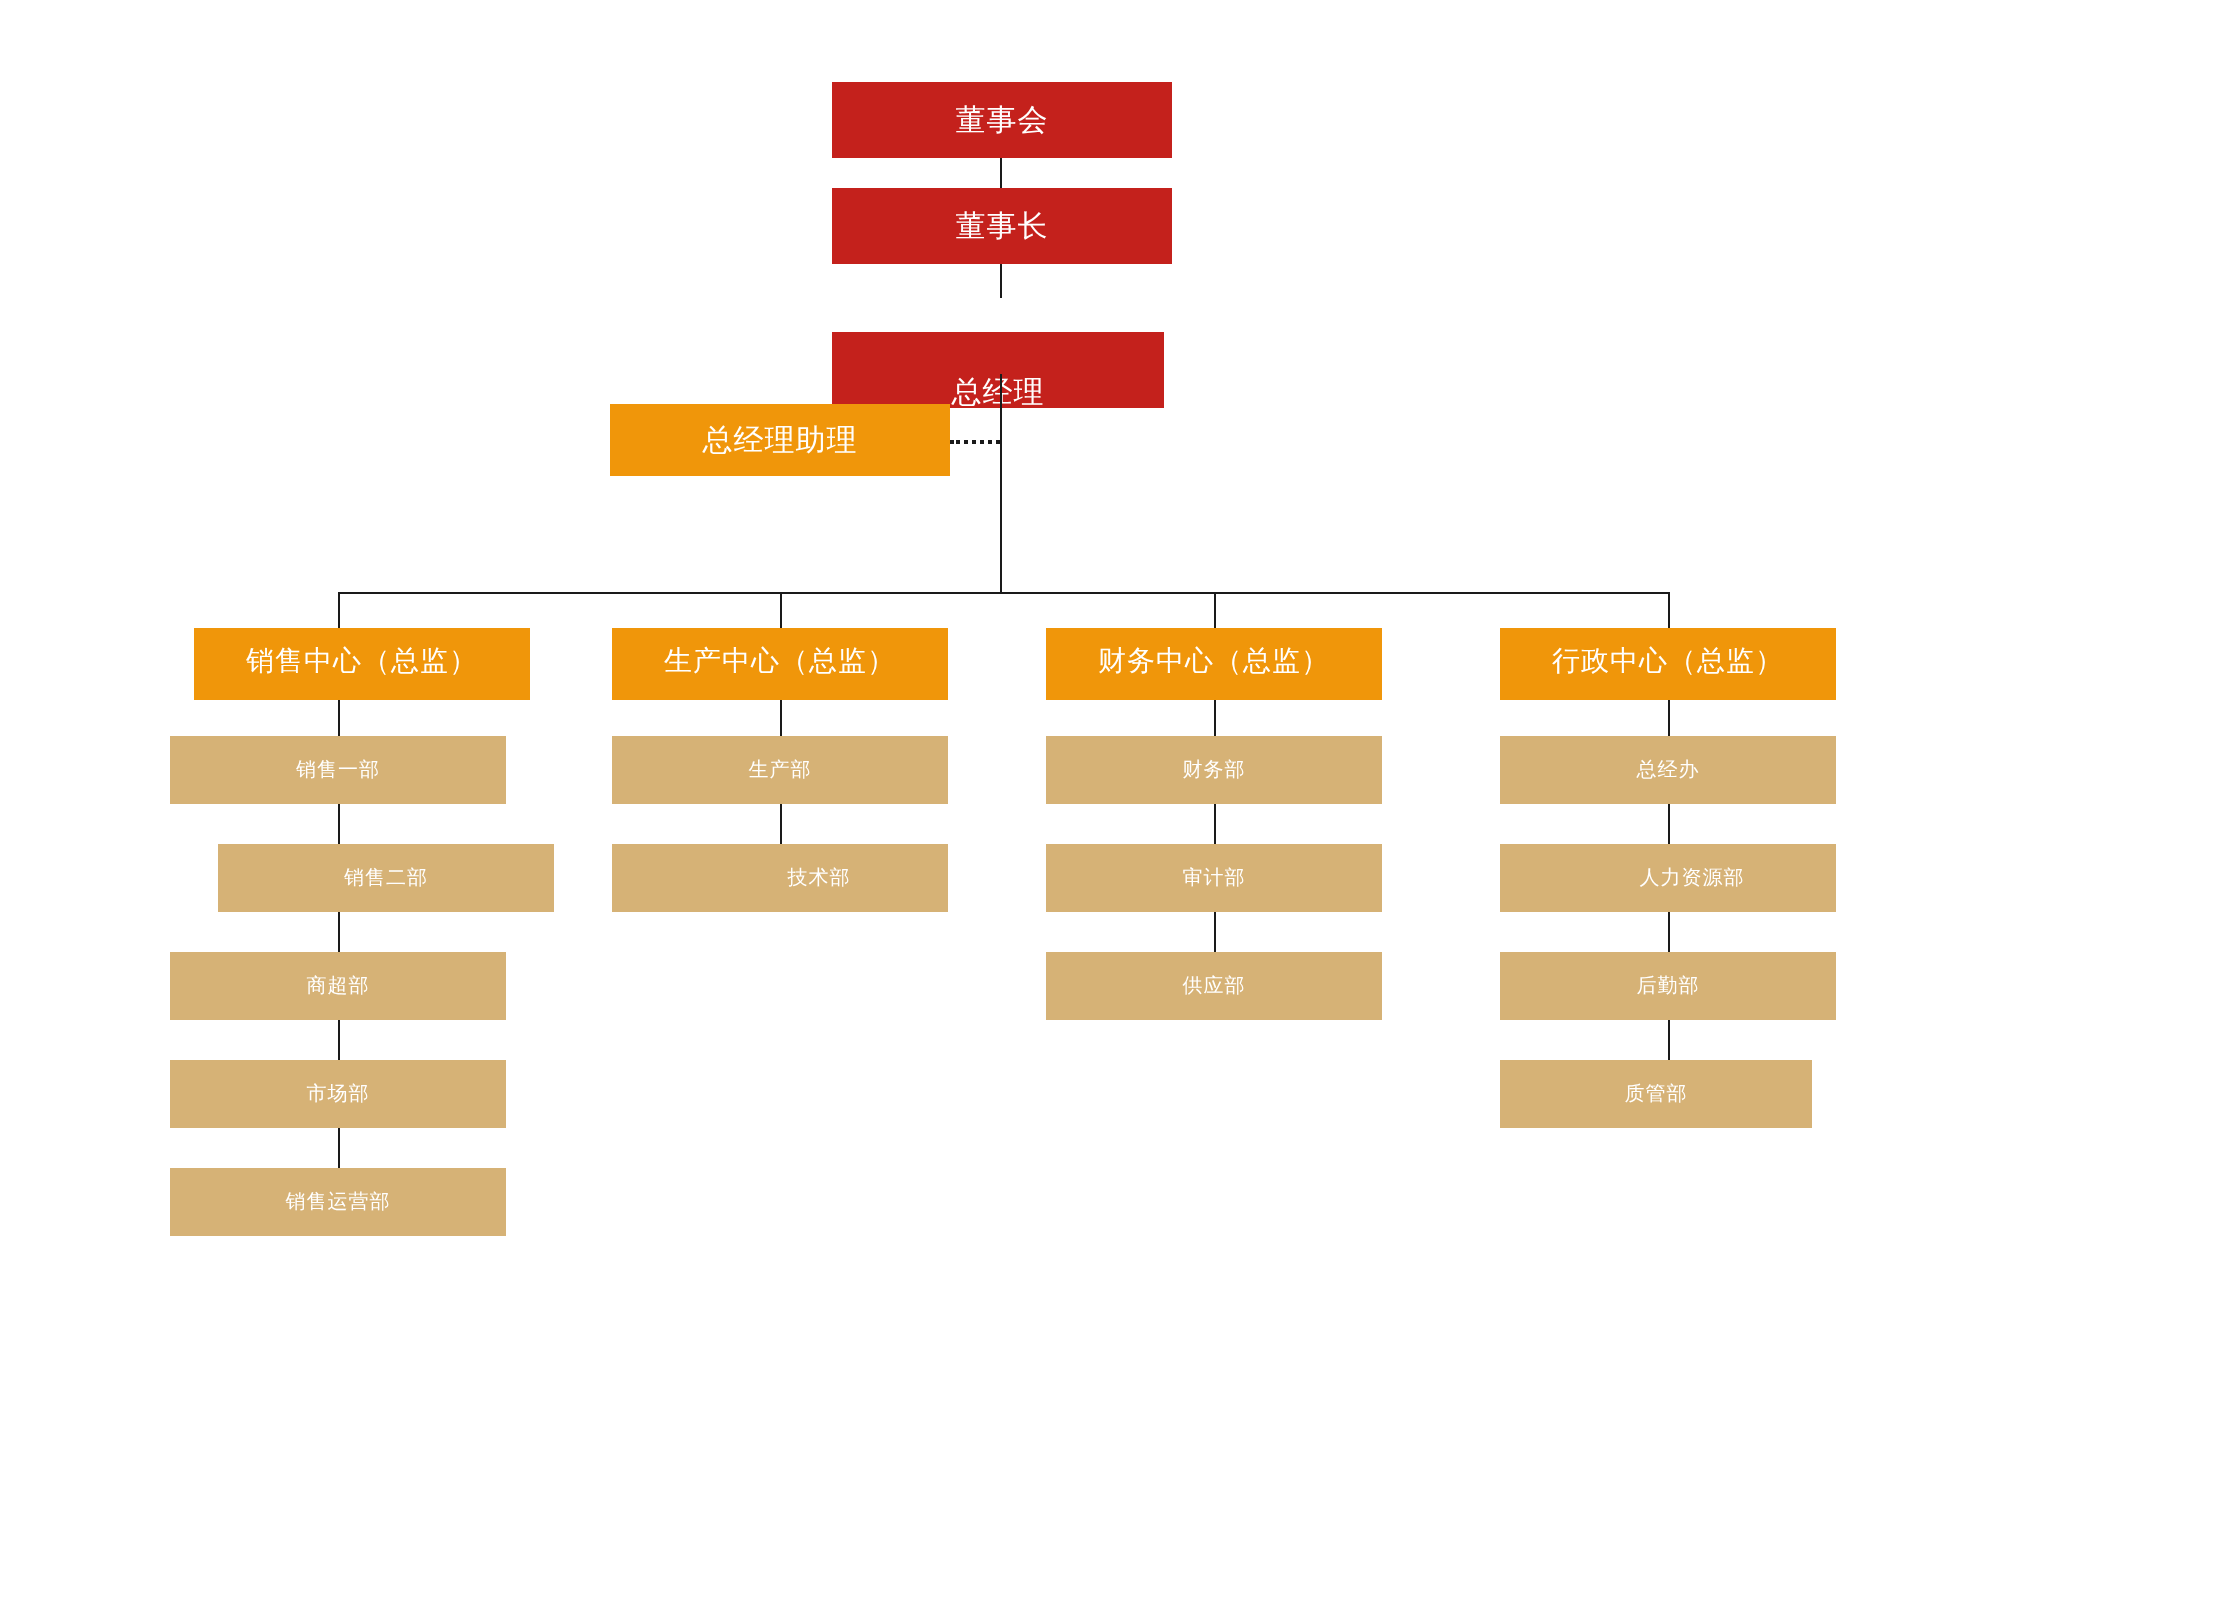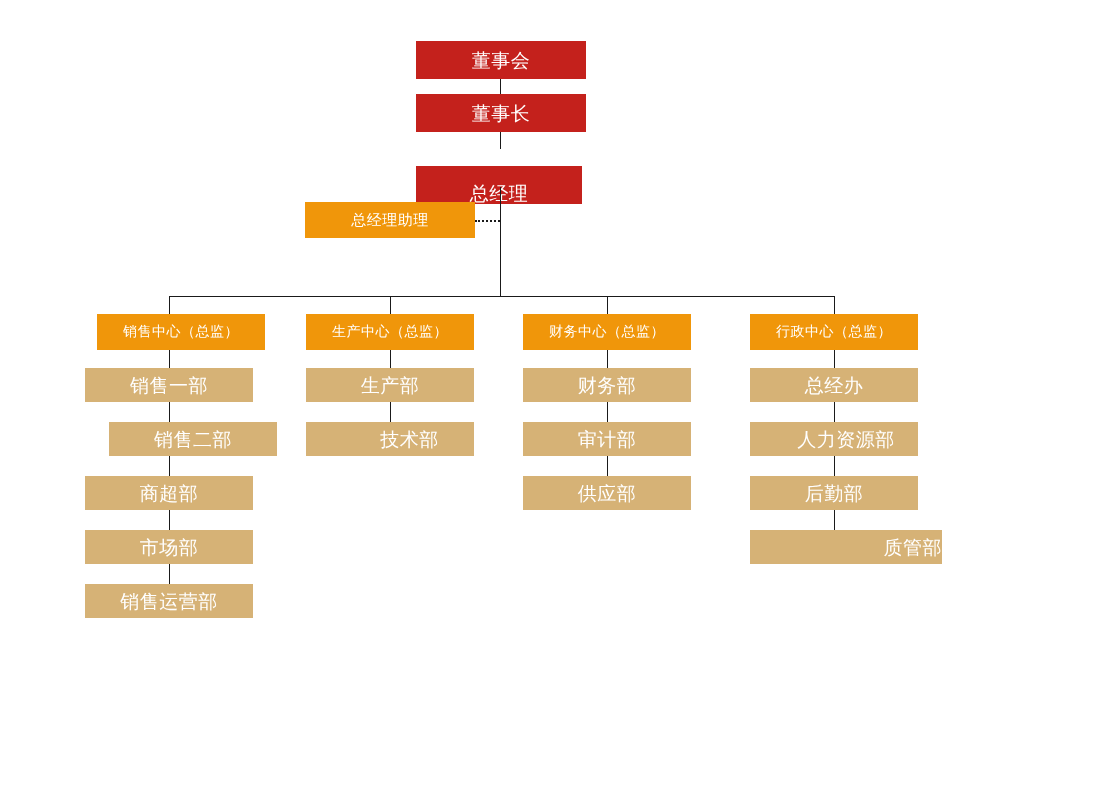--- a/index.html
+++ b/index.html
@@ -31,39 +31,39 @@
     justify-content: center;
     color: #ffffff;
     text-align: center;
     line-height: 1.1;
     white-space: nowrap;
     letter-spacing: 0.5px;
   }
 
   .node-exec {
     background: #c4211c;
-    font-size: 19px;
+    font-size: 15px;
     font-weight: normal;
   }
 
   .node-assistant {
     background: #f0960a;
     font-size: 15px;
     font-weight: normal;
   }
 
   .node-center {
     background: #f0960a;
     font-size: 14px;
     font-weight: normal;
   }
 
   .node-dept {
     background: #d6b276;
-    font-size: 19px;
+    font-size: 10px;
     font-weight: normal;
   }
 
   .connector {
     position: absolute;
     background: #1a1a1a;
   }
   .connector-v { width: 1px; }
   .connector-h { height: 1px; }
 
@@ -156,16 +156,16 @@
     </div>
     <div class="connector connector-v" style="left: 834px; top: 402px; width: 1px; height: 20px;"></div>
     <div class="node node-dept" style="left: 750px; top: 422px; width: 168px; height: 34px; padding-left: 24px;">
       <span>人力资源部</span>
     </div>
     <div class="connector connector-v" style="left: 834px; top: 456px; width: 1px; height: 20px;"></div>
     <div class="node node-dept" style="left: 750px; top: 476px; width: 168px; height: 34px;">
       <span>后勤部</span>
     </div>
     <div class="connector connector-v" style="left: 834px; top: 510px; width: 1px; height: 20px;"></div>
-    <div class="node node-dept" style="left: 750px; top: 530px; width: 192px; height: 34px; justify-content: flex-end;">
+    <div class="node node-dept" style="left: 750px; top: 530px; width: 156px; height: 34px;">
       <span>质管部</span>
     </div>
   </div>
 
 </body></html>

